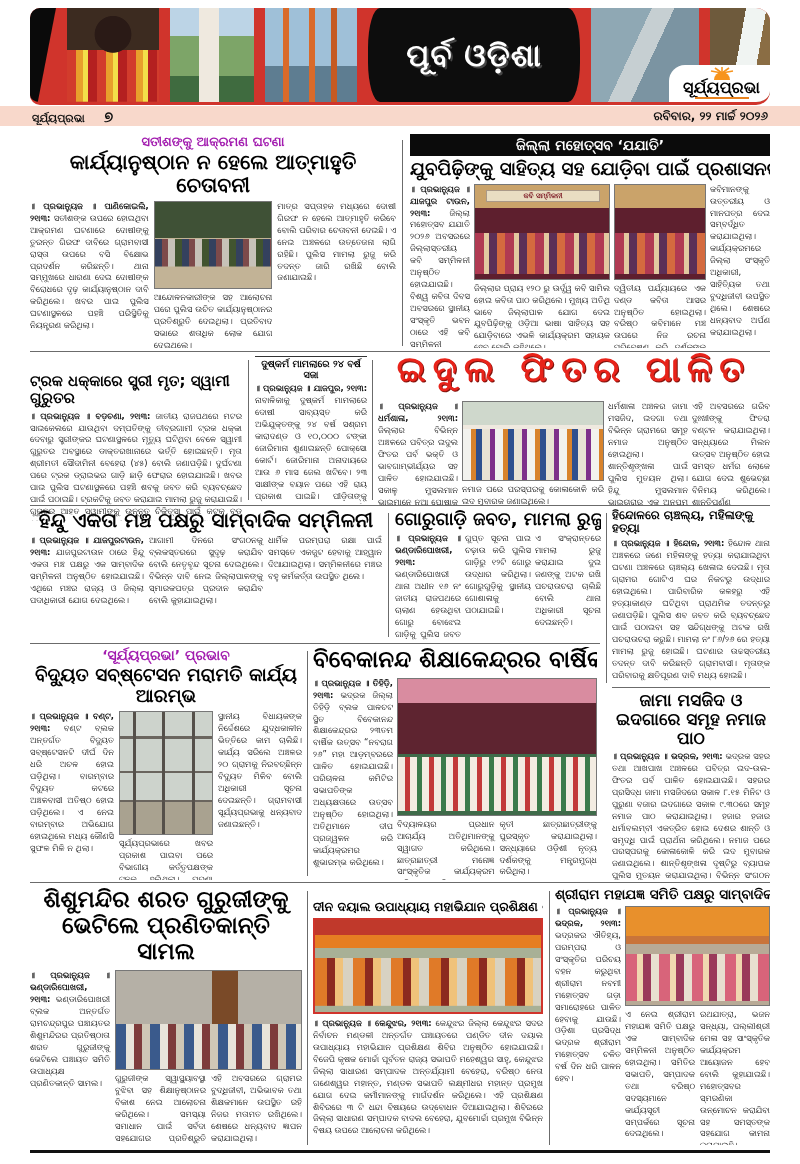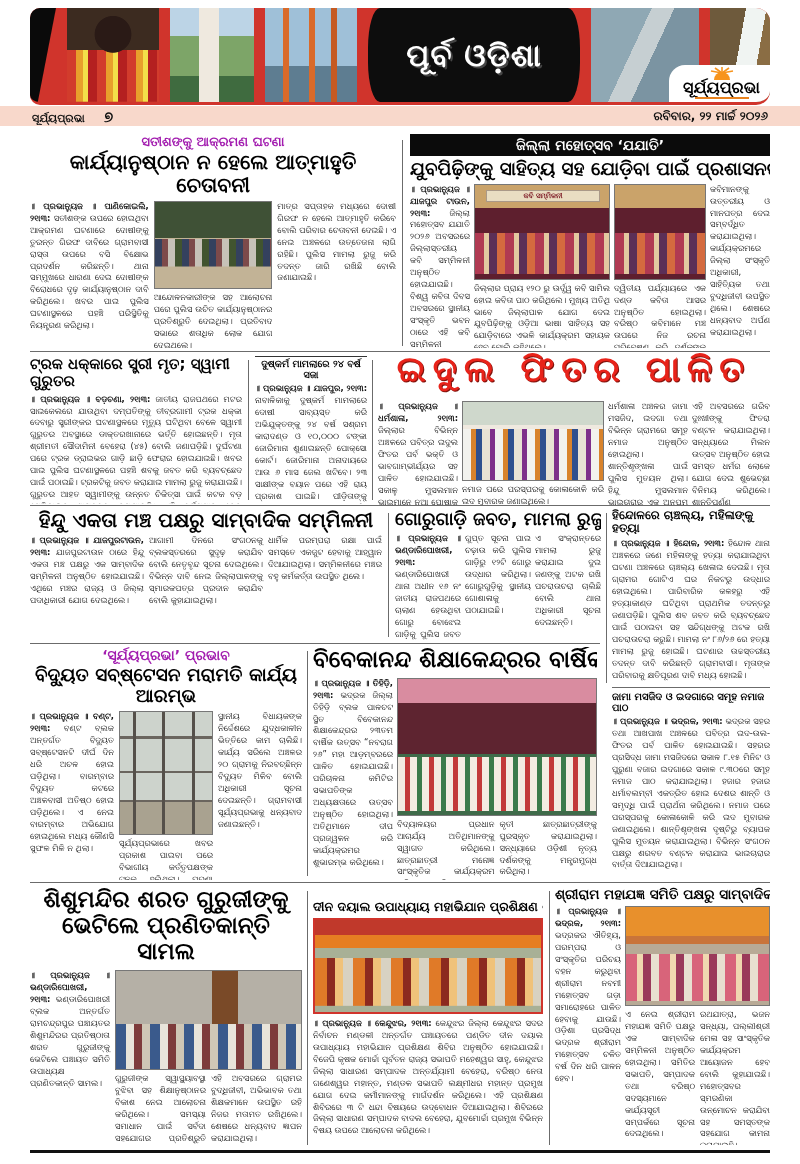--- a/index.html
+++ b/index.html
@@ -169,21 +169,21 @@
         <p class="b">ଦ୍ୱିତୀୟ ପର୍ଯ୍ୟାୟରେ ଏକ ଦଣ୍ଡ କବିତା ଆସର ଅନୁଷ୍ଠିତ ହୋଇଥିଲା। ବରିଷ୍ଠ କବିମାନେ ମଞ୍ଚ ଉପରେ ନିଜ ରଚନା ପରିବେଷଣ କରି ଦର୍ଶକଙ୍କ ପ୍ରଶଂସା ସାଉଁଟିଥିଲେ।</p>
       </div>
       <div class="col">
           <p class="b">କବିମାନଙ୍କୁ ଉତ୍ତରୀୟ ଓ ମାନପତ୍ର ଦେଇ ସମ୍ବର୍ଦ୍ଧିତ କରାଯାଇଥିଲା। କାର୍ଯ୍ୟକ୍ରମରେ ଜିଲ୍ଲା ସଂସ୍କୃତି ଅଧିକାରୀ, ସାହିତ୍ୟିକ ତଥା ବୁଦ୍ଧିଜୀବୀ ଉପସ୍ଥିତ ଥିଲେ। ଶେଷରେ ଧନ୍ୟବାଦ ଅର୍ପଣ କରାଯାଇଥିଲା।</p>
         </div>
     </div>
   </section>
 
   <div class="hd" style="left:30px;top:351px;width:740px;"></div>
 
-  <section class="art" style="left:30px;top:356px;width:212px;height:148px;">
+  <section class="art" style="left:30px;top:373px;width:212px;height:148px;">
     <h3 class="h" style="font-size:15px;margin-bottom:4px;">ଟ୍ରକ ଧକ୍କାରେ ସ୍ତ୍ରୀ ମୃତ; ସ୍ୱାମୀ ଗୁରୁତର</h3>
     <p class="b"><b class="dl">॥ ପ୍ରଭାନ୍ୟୁଜ ॥ ବଡ଼ଚଣା, ୨୧ା୩:</b> <span>ଜାତୀୟ ରାଜପଥରେ ମଟର ସାଇକେଲରେ ଯାଉଥିବା ଦମ୍ପତିଙ୍କୁ ତୀବ୍ରଗାମୀ ଟ୍ରକ ଧକ୍କା ଦେବାରୁ ସ୍ତ୍ରୀଙ୍କର ଘଟଣାସ୍ଥଳରେ ମୃତ୍ୟୁ ଘଟିଥିବା ବେଳେ ସ୍ୱାମୀ ଗୁରୁତର ଅବସ୍ଥାରେ ଡାକ୍ତରଖାନାରେ ଭର୍ତ୍ତି ହୋଇଛନ୍ତି। ମୃତା ଶ୍ରୀମତୀ ସୌଦାମିନୀ ବେହେରା (୪୫) ବୋଲି ଜଣାପଡ଼ିଛି। ଦୁର୍ଘଟଣା ପରେ ଟ୍ରକ ଡ୍ରାଇଭର ଗାଡ଼ି ଛାଡ଼ି ଫେରାର ହୋଇଯାଇଛି। ଖବର ପାଇ ପୁଲିସ ଘଟଣାସ୍ଥଳରେ ପହଞ୍ଚି ଶବକୁ ଜବତ କରି ବ୍ୟବଚ୍ଛେଦ ପାଇଁ ପଠାଇଛି। ଟ୍ରକଟିକୁ ଜବତ କରାଯାଇ ମାମଲା ରୁଜୁ କରାଯାଇଛି। ଗୁରୁତର ଆହତ ସ୍ୱାମୀଙ୍କୁ ଉନ୍ନତ ଚିକିତ୍ସା ପାଇଁ କଟକ ବଡ଼ ମେଡିକାଲକୁ ସ୍ଥାନାନ୍ତର କରାଯାଇଛି। ଏହି ଦୁର୍ଘଟଣାକୁ ନେଇ ଅଞ୍ଚଳରେ ଶୋକର ଛାୟା ଖେଳିଯାଇଛି।</span></p>
   </section>
 
   <div class="vd" style="left:248px;top:360px;height:140px;"></div>
 
   <section class="art" style="left:255px;top:356px;width:112px;height:148px;">
     <h4 class="h" style="font-size:9.6px;text-align:center;border-top:1px solid #333;padding-top:2px;margin-bottom:3px;">ଦୁଷ୍କର୍ମ ମାମଲାରେ ୨୪ ବର୍ଷ ସଜା</h4>
     <p class="b"><b class="dl">॥ ପ୍ରଭାନ୍ୟୁଜ ॥ ଯାଜପୁର, ୨୧ା୩:</b> <span>ନାବାଳିକାକୁ ଦୁଷ୍କର୍ମ ମାମଲାରେ ଦୋଷୀ ସାବ୍ୟସ୍ତ କରି ଅଭିଯୁକ୍ତଙ୍କୁ ୨୪ ବର୍ଷ ସଶ୍ରମ କାରାଦଣ୍ଡ ଓ ୧୦,୦୦୦ ଟଙ୍କା ଜୋରିମାନା ଶୁଣାଇଛନ୍ତି ପୋକ୍ସୋ କୋର୍ଟ। ଜୋରିମାନା ଅନାଦାୟରେ ଆଉ ୬ ମାସ ଜେଲ ଖଟିବେ। ୨୩ ସାକ୍ଷୀଙ୍କ ବୟାନ ପରେ ଏହି ରାୟ ପ୍ରକାଶ ପାଇଛି। ପୀଡ଼ିତାଙ୍କୁ କ୍ଷତିପୂରଣ ଦେବାକୁ ମଧ୍ୟ ନିର୍ଦ୍ଦେଶ ଦିଆଯାଇଛି ବୋଲି ସରକାରୀ ଓକିଲ ସୂଚନା ଦେଇଛନ୍ତି।</span></p>
   </section>
@@ -283,21 +283,21 @@
           <p class="b col">ବିଦ୍ୟାଳୟର ପ୍ରଧାନ ଆଚାର୍ଯ୍ୟ ଅତିଥିମାନଙ୍କୁ ସ୍ୱାଗତ କରିଥିଲେ। ଛାତ୍ରଛାତ୍ରୀ ମନୋଜ୍ଞ ସାଂସ୍କୃତିକ କାର୍ଯ୍ୟକ୍ରମ ପରିବେଷଣ କରିଥିଲେ।</p>
           <p class="b col">କୃତୀ ଛାତ୍ରଛାତ୍ରୀଙ୍କୁ ପୁରସ୍କୃତ କରାଯାଇଥିଲା। ସନ୍ଧ୍ୟାରେ ଓଡ଼ିଶୀ ନୃତ୍ୟ ଦର୍ଶକଙ୍କୁ ମନ୍ତ୍ରମୁଗ୍ଧ କରିଥିଲା।</p>
         </div>
       </div>
     </div>
   </section>
 
   <div class="hd" style="left:612px;top:687px;width:158px;"></div>
 
   <section class="art" style="left:612px;top:691px;width:158px;height:189px;">
-    <h4 class="h" style="font-size:10px;margin-bottom:3px;">ଜାମା ମସଜିଦ ଓ ଇଦଗାରେ ସମୂହ ନମାଜ ପାଠ</h4>
+    <h4 class="h" style="font-size:17px;margin-bottom:3px;text-align:center;">ଜାମା ମସଜିଦ ଓ ଇଦଗାରେ ସମୂହ ନମାଜ ପାଠ</h4>
     <p class="b"><b class="dl">॥ ପ୍ରଭାନ୍ୟୁଜ ॥ ଭଦ୍ରକ, ୨୧ା୩:</b> <span>ଭଦ୍ରକ ସହର ତଥା ଆଖପାଖ ଅଞ୍ଚଳରେ ପବିତ୍ର ଇଦ-ଉଲ-ଫିତର ପର୍ବ ପାଳିତ ହୋଇଯାଇଛି। ସହରର ପ୍ରସିଦ୍ଧ ଜାମା ମସଜିଦରେ ସକାଳ ୮.୧୫ ମିନିଟ ଓ ପୁରୁଣା ବଜାର ଇଦଗାରେ ସକାଳ ୯.୩୦ରେ ସମୂହ ନମାଜ ପାଠ କରାଯାଇଥିଲା। ହଜାର ହଜାର ଧର୍ମାବଲମ୍ବୀ ଏକତ୍ରିତ ହୋଇ ଦେଶର ଶାନ୍ତି ଓ ସମୃଦ୍ଧି ପାଇଁ ପ୍ରାର୍ଥନା କରିଥିଲେ। ନମାଜ ପରେ ପରସ୍ପରକୁ କୋଳାକୋଳି କରି ଇଦ ମୁବାରକ ଜଣାଇଥିଲେ। ଶାନ୍ତିଶୃଙ୍ଖଳା ଦୃଷ୍ଟିରୁ ବ୍ୟାପକ ପୁଲିସ ମୁତୟନ କରାଯାଇଥିଲା। ବିଭିନ୍ନ ସଂଗଠନ ପକ୍ଷରୁ ଶରବତ ବଣ୍ଟନ କରାଯାଇ ଭାଇଚାରାର ବାର୍ତ୍ତା ଦିଆଯାଇଥିଲା।</span></p>
   </section>
 
   <div class="hd" style="left:30px;top:882px;width:740px;"></div>
 
   <section class="art" style="left:30px;top:887px;width:272px;height:258px;">
     <h2 class="h" style="font-size:23px;text-align:center;margin-bottom:6px;">ଶିଶୁମନ୍ଦିର ଶରତ ଗୁରୁଜୀଙ୍କୁ ଭେଟିଲେ ପ୍ରଣିତକାନ୍ତି ସାମଲ</h2>
     <div class="row">
       <div style="flex:none;width:80px;">
           <p class="b"><b class="dl">॥ ପ୍ରଭାନ୍ୟୁଜ ॥ ଭଣ୍ଡାରିପୋଖରୀ, ୨୧ା୩:</b> <span>ଭଣ୍ଡାରିପୋଖରୀ ବ୍ଲକ ଅନ୍ତର୍ଗତ ରାମଚନ୍ଦ୍ରପୁର ପଞ୍ଚାୟତର ଶିଶୁମନ୍ଦିରର ପ୍ରତିଷ୍ଠାତା ଶରତ ଗୁରୁଜୀଙ୍କୁ ଭେଟିଲେ ପଞ୍ଚାୟତ ସମିତି ଉପାଧ୍ୟକ୍ଷ ପ୍ରଣିତକାନ୍ତି ସାମଲ।</span></p>

